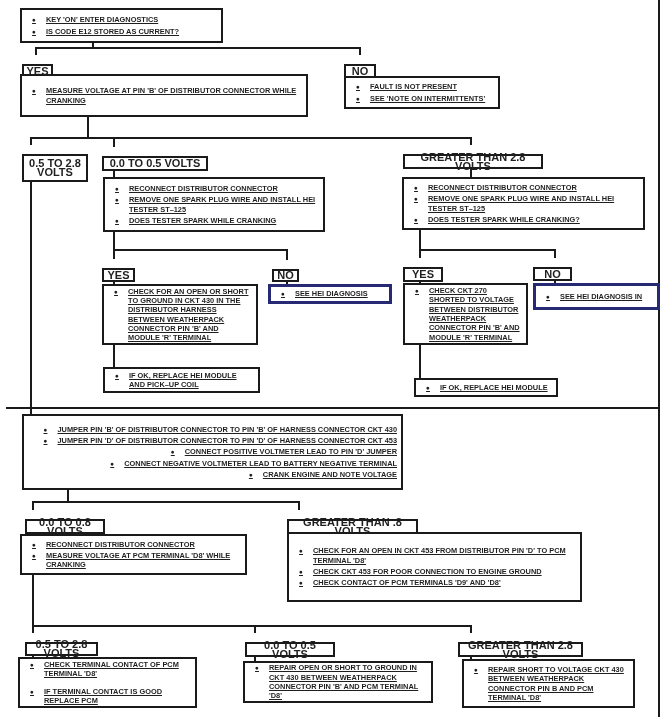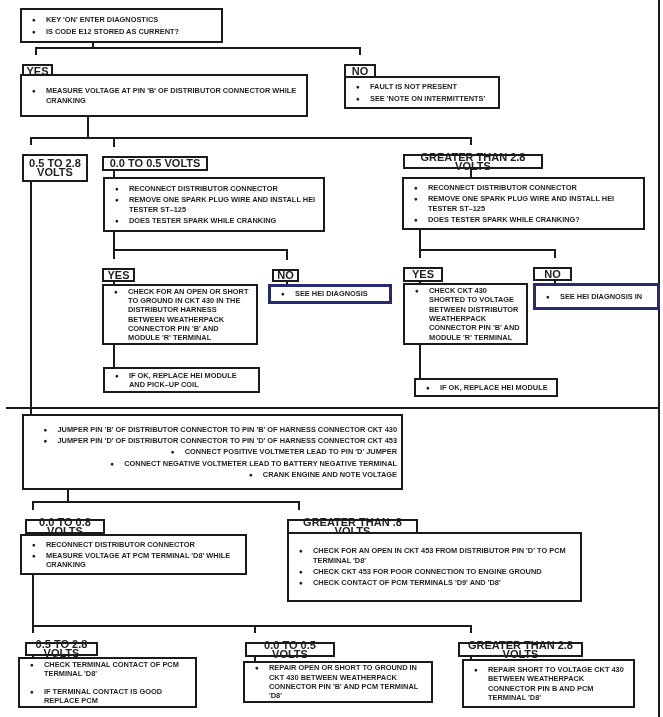--- a/index.html
+++ b/index.html
@@ -3,21 +3,21 @@
 <meta charset="utf-8">
 <style>
   html,body{margin:0;padding:0;background:#ffffff;}
   #stage{position:relative;width:663px;height:717px;background:#ffffff;overflow:hidden;
          font-family:"Liberation Sans", sans-serif;}
   .line{position:absolute;background:#1a1a1a;}
   .node{position:absolute;background:#ffffff;border:2px solid #1a1a1a;box-sizing:border-box;
         color:#1f1f1f;}
   .node.blue{border:3px solid #262a74;}
   .action{display:flex;flex-direction:column;justify-content:center;gap:2px;padding:3px 4px 3px 0;}
-  .row{display:flex;align-items:flex-start;}
+  .row{display:flex;align-items:flex-start;text-decoration:underline;}
   .row .b{flex:0 0 24px;text-align:center;font-size:6.5px;line-height:9px;}
   .row .t{flex:1;font-size:7.4px;line-height:9.3px;font-weight:bold;letter-spacing:0px;}
   .label{display:flex;align-items:center;justify-content:center;text-align:center;
          font-size:11px;line-height:9px;font-weight:bold;padding:4px 2px;margin-top:10px;}
 </style>
 </head>
 <body>
 
 <div id="stage" style="background: rgb(255, 255, 255);">
     <div class="line" style="left: 92px; top: 41px; width: 2px; height: 8px; background: rgb(26, 26, 26);"></div>
@@ -141,21 +141,21 @@
       <div class="row">
         <span class="b">●</span>
         <span class="t">IF OK, REPLACE HEI MODULE AND PICK–UP COIL</span>
       </div>
     </div>
     <div class="node label" style="left: 403px; top: 257px; width: 40px; height: 15px;">YES</div>
     <div class="node label" style="left: 533px; top: 257px; width: 39px; height: 14px;">NO</div>
     <div class="node action" style="left: 403px; top: 283px; width: 125px; height: 62px;">
       <div class="row">
         <span class="b">●</span>
-        <span class="t">CHECK CKT 430 SHORTED TO VOLTAGE BETWEEN DISTRIBUTOR WEATHERPACK CONNECTOR PIN 'B' AND MODULE 'R' TERMINAL</span>
+        <span class="t">CHECK CKT 270 SHORTED TO VOLTAGE BETWEEN DISTRIBUTOR WEATHERPACK CONNECTOR PIN 'B' AND MODULE 'R' TERMINAL</span>
       </div>
     </div>
     <div class="node action blue" style="left: 533px; top: 283px; width: 127px; height: 27px;">
       <div class="row">
         <span class="b">●</span>
         <span class="t">SEE HEI DIAGNOSIS IN</span>
       </div>
     </div>
     <div class="node action" style="left: 414px; top: 378px; width: 144px; height: 19px;">
       <div class="row">

